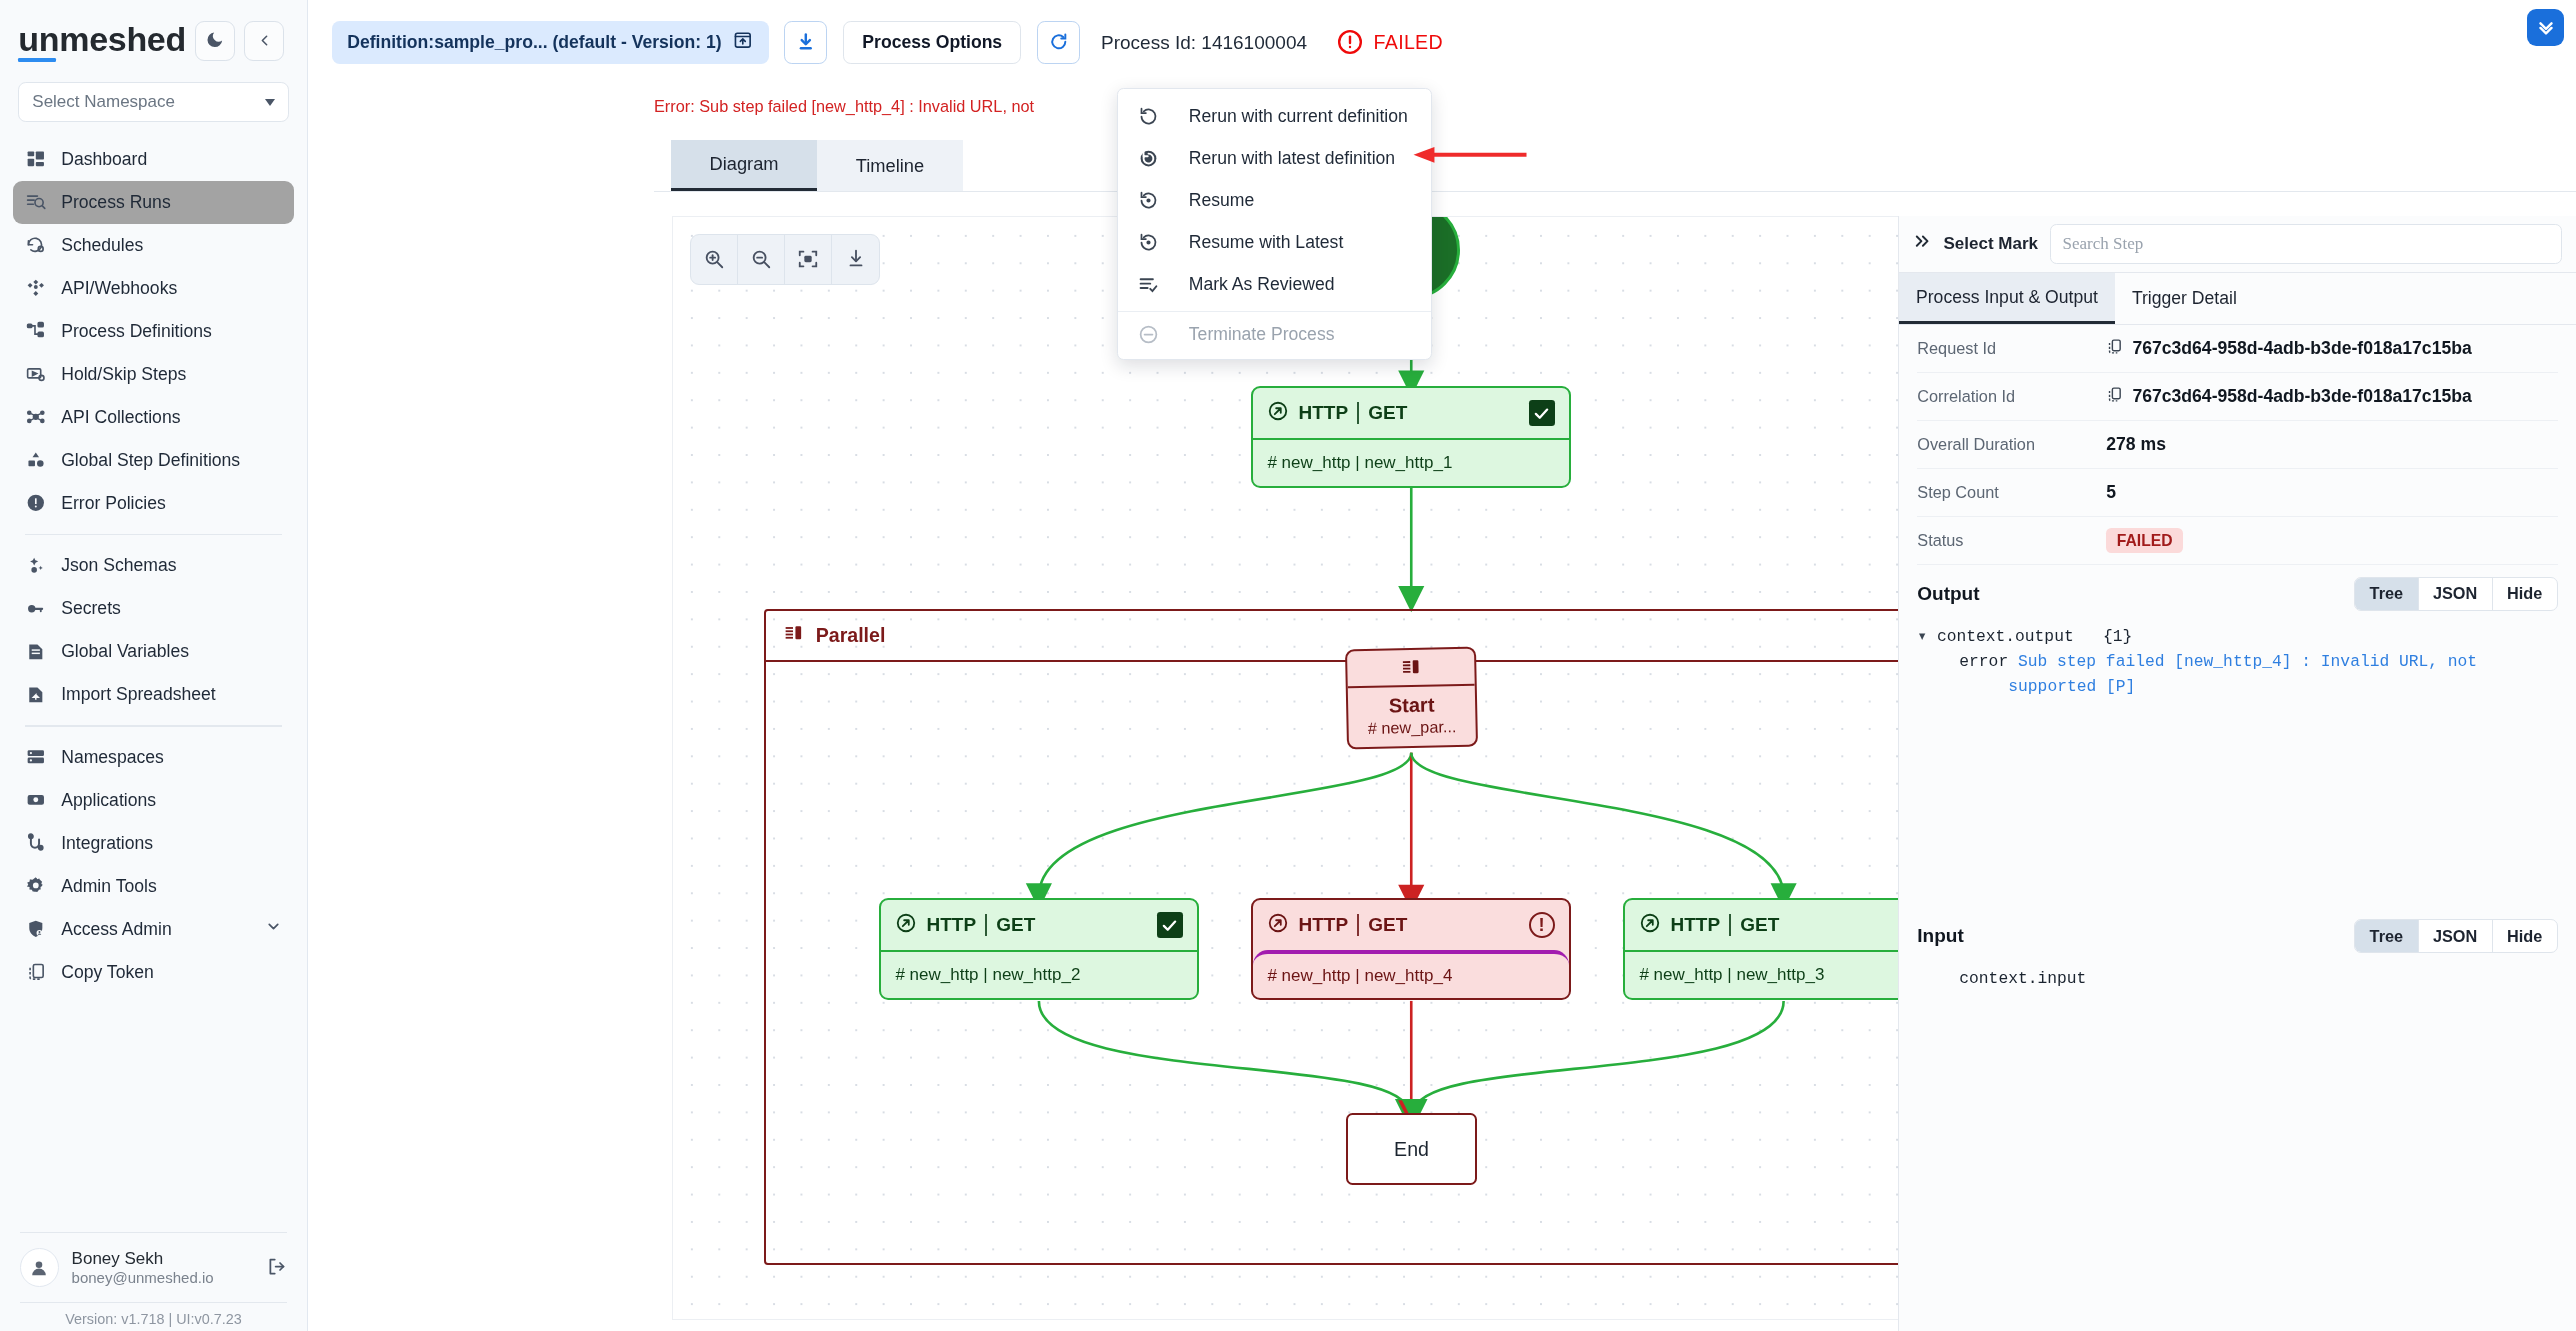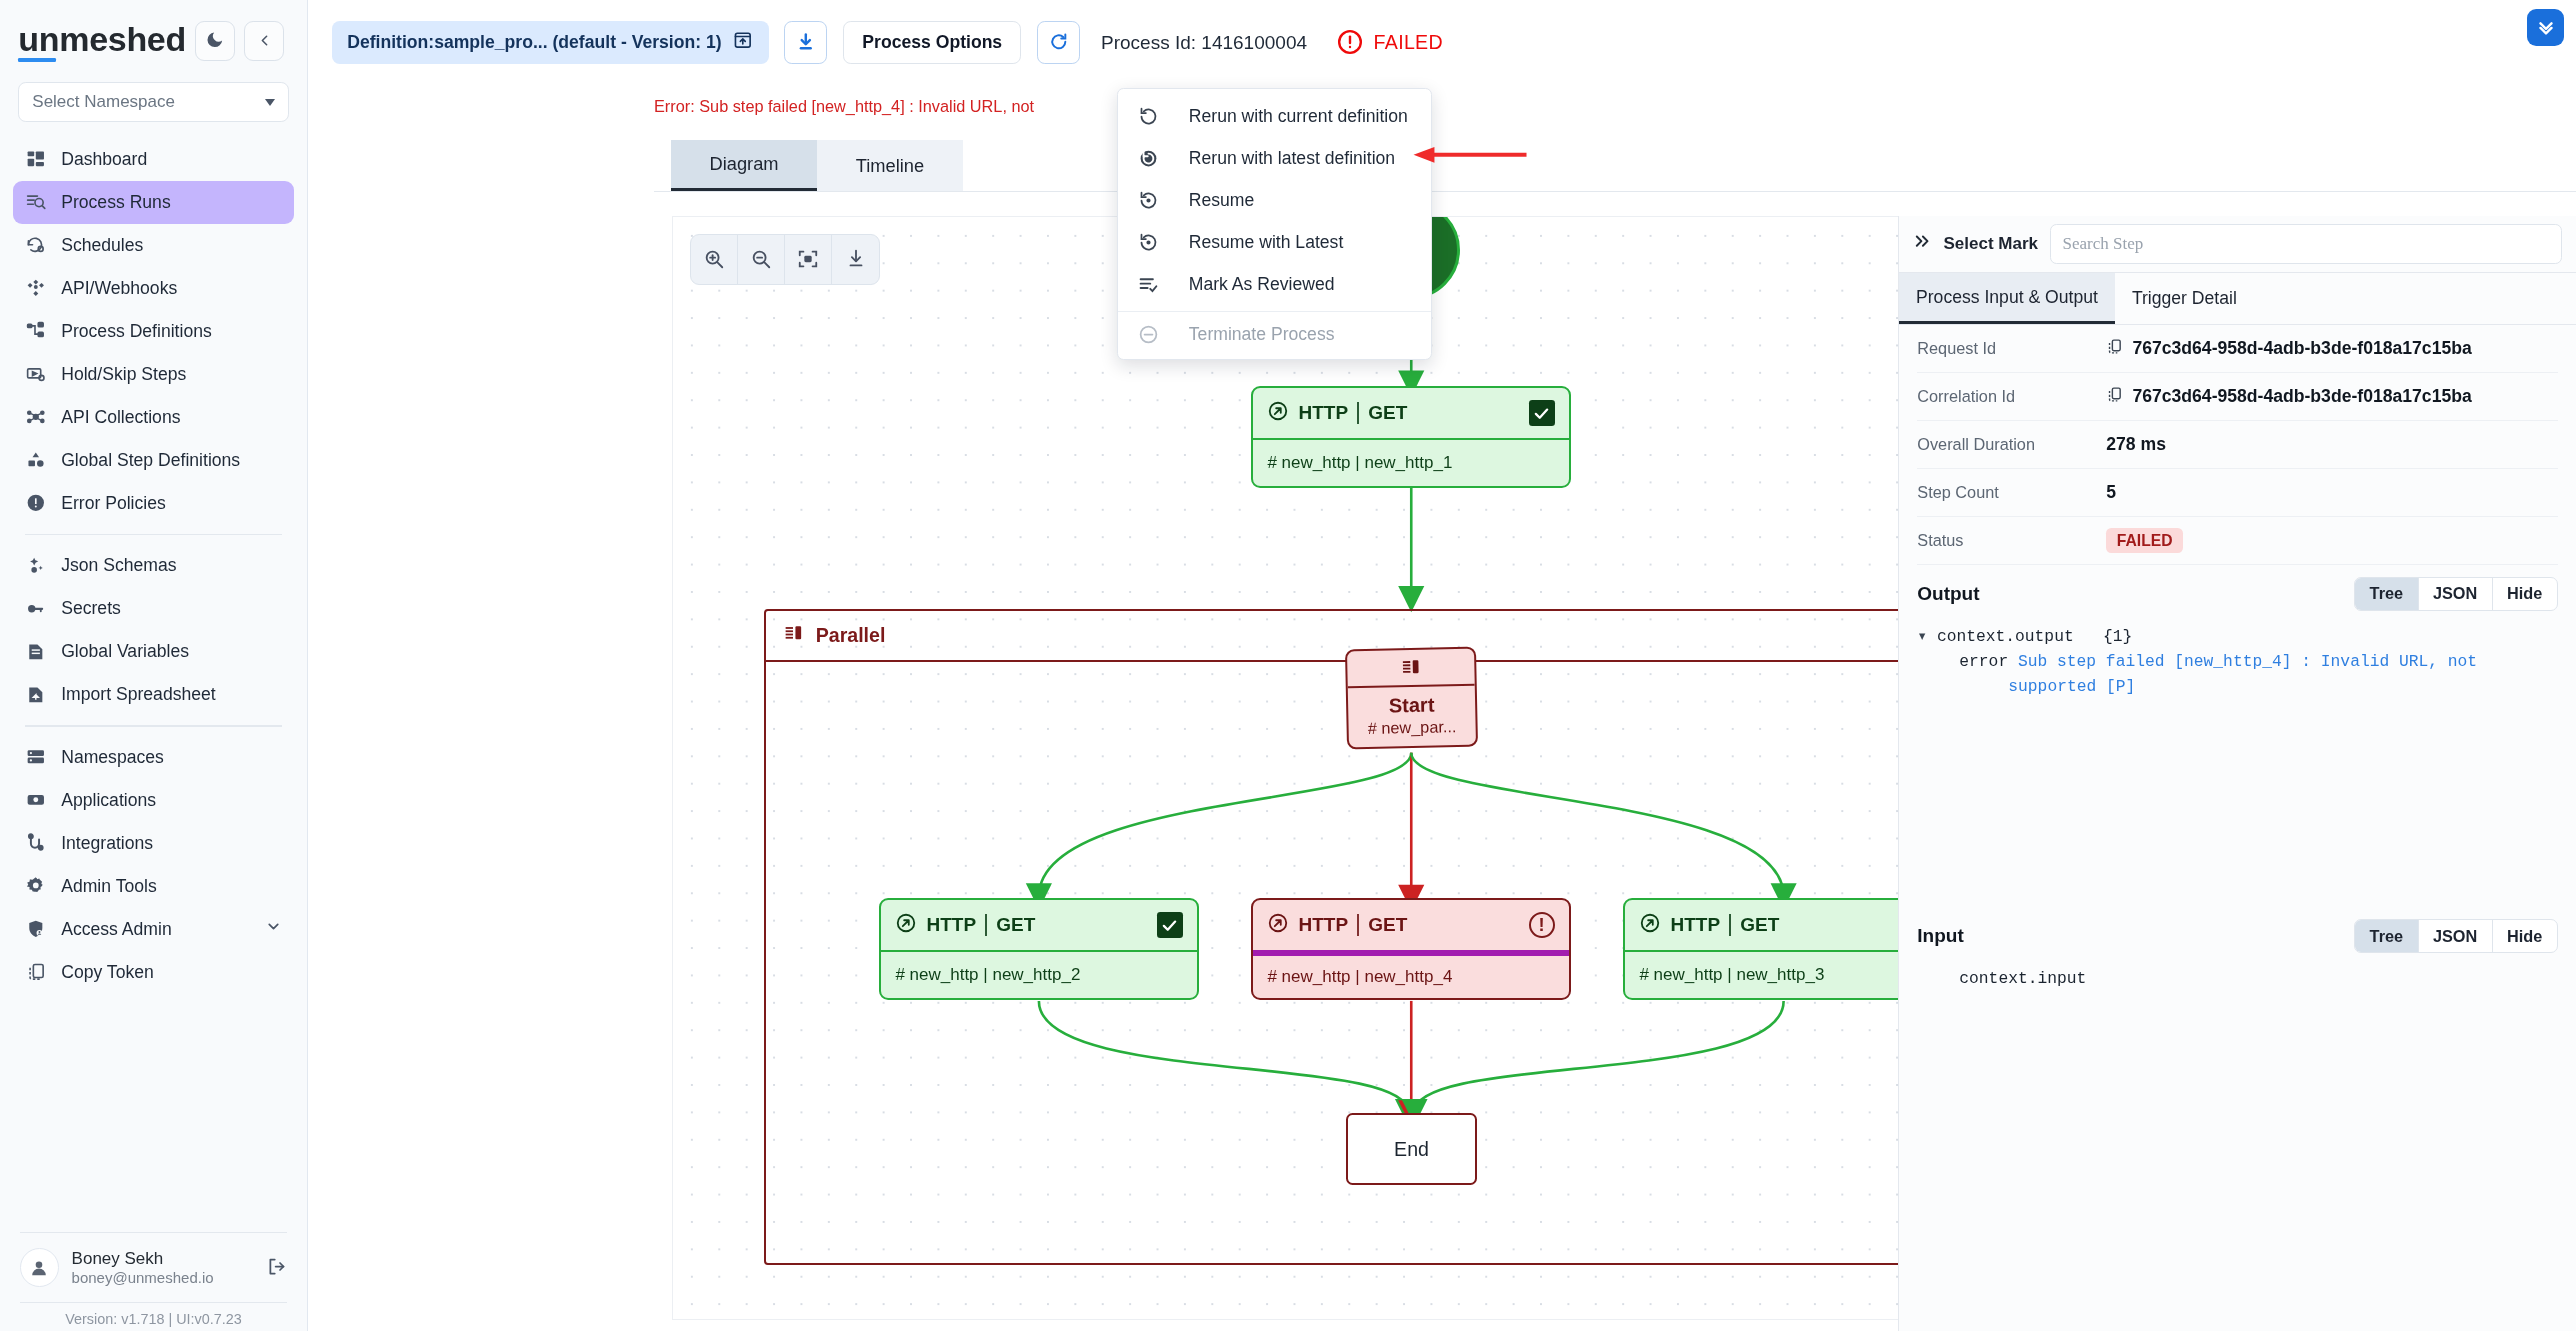--- a/index.html
+++ b/index.html
@@ -37,21 +37,21 @@
   }
   .ns-select span { font-size: 17px; color: #6b7683; }
   .caret-d { width:0;height:0;border-left:5.9px solid transparent;border-right:5.9px solid transparent;border-top:7.2px solid #4a5566; }
 
   .nav { padding: 5.2px 13px 0 13px; flex: 1 1 auto; overflow: hidden; }
   .nav-item {
     display: flex; align-items: center; gap: 14.4px; height: 43px;
     padding: 0 11.8px; border-radius: 9.1px; cursor: pointer;
     color: #1f2937; font-size: 17.6px; white-space: nowrap;
   }
-  .nav-item.active { background: #c4b5fd; }
+  .nav-item.active { background: #a3a3a3; }
   .nav-item .ico { width: 22px; height: 22px; flex: 0 0 22px; display:flex; align-items:center; justify-content:center; color:#4a5566; }
   .nav-item .lbl { flex: 1 1 auto; }
   .nav-sep { height: 1.3px; background: #e3e8ee; margin: 9.1px 11.8px; }
   .chev-sm { color:#4a5566; font-size: 17px; }
 
   .user-sep { height: 1.3px; background: #e3e8ee; margin: 6.5px 19.6px 0 19.6px; }
   .user-row { display:flex; align-items:center; gap: 13px; padding: 14.4px 19.6px; }
   .avatar {
     width: 39px; height: 39px; border-radius: 50%; border: 1.3px solid #e2e8f0;
     background:#fff; display:flex; align-items:center; justify-content:center; color:#5b6472; flex:0 0 39px;
@@ -113,21 +113,21 @@
   .node { position: absolute; }
   .http-node { width: 320px; border-radius: 9.1px; overflow: hidden; }
   .http-node .hdr { height: 50px; display:flex; align-items:center; gap: 10.5px; padding: 0 14.4px; font-size: 19px; font-weight: 700; }
   .http-node .hdr .title { flex: 1 1 auto; display:flex; align-items:center; gap: 9.1px; }
   .http-node .hdr .bar { width: 2px; height: 22px; background: currentColor; opacity: .85; }
   .http-node .body { height: 48px; display:flex; align-items:center; padding: 0 14.4px; font-size: 17px; }
 
   .ok { background:#ddf7e0; border: 2px solid #27ae3c; color:#0d3f17; }
   .ok .body { border-top: 2px solid #27ae3c; }
   .fail { background:#fadddd; border: 2px solid #7c1a1a; color:#6b1414; }
-  .fail .body { border-top: 6px solid #a21caf; }
+  .fail .body { border-top: 4px solid #a21caf; border-radius: 15px; }
 
   .chk { width: 26px; height: 26px; background:#0d3f17; border-radius: 3.3px; display:flex; align-items:center; justify-content:center; color:#fff; }
   .warn-c { width: 26px; height: 26px; border: 2px solid #7c1a1a; border-radius: 50%; display:flex; align-items:center; justify-content:center; font-size:18.3px; font-weight:700; color:#7c1a1a; }
 
   .input-node {
     width: 98px; height: 98px; border-radius: 50%; background:#1b6e27; border: 3.3px solid #27ae3c;
     color:#fff; display:flex; flex-direction:column; align-items:center; justify-content:center; gap: 3.9px;
   }
   .input-node .lbl { font-size: 17.6px; }
 

